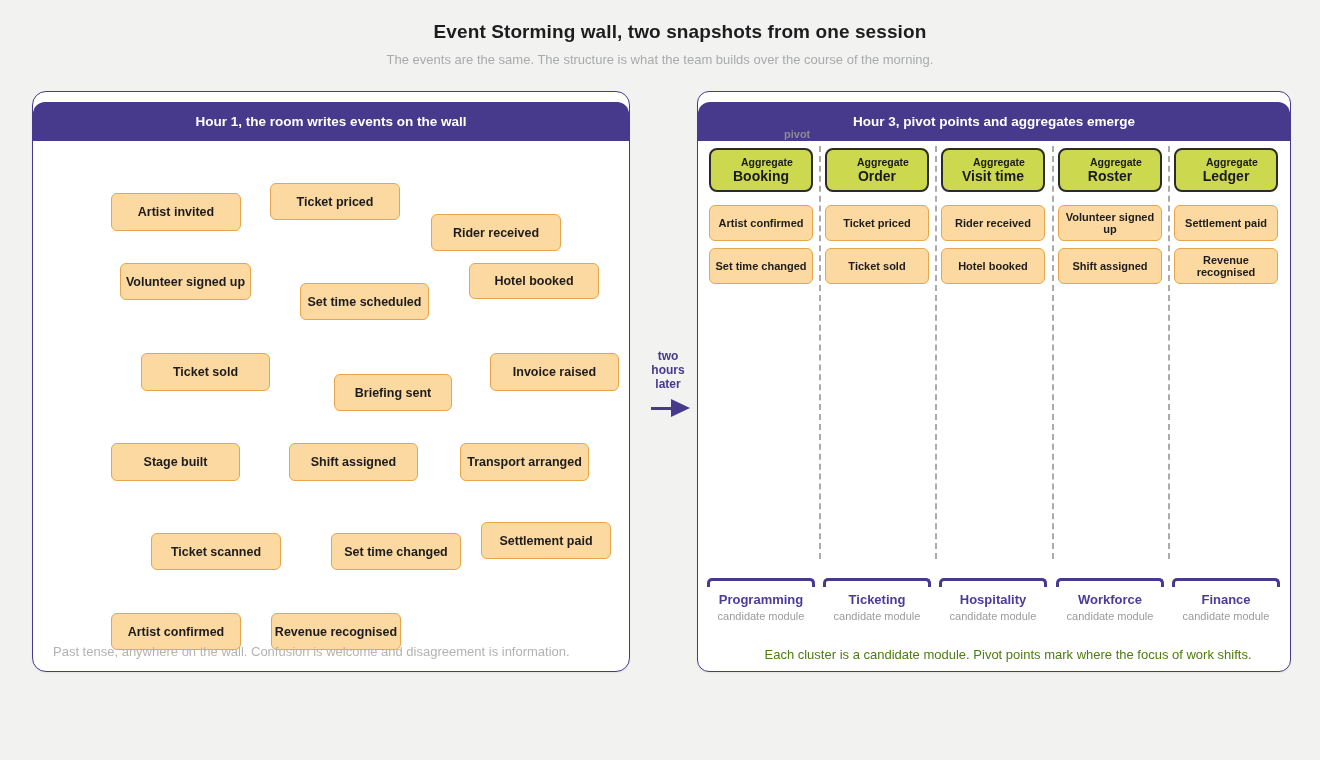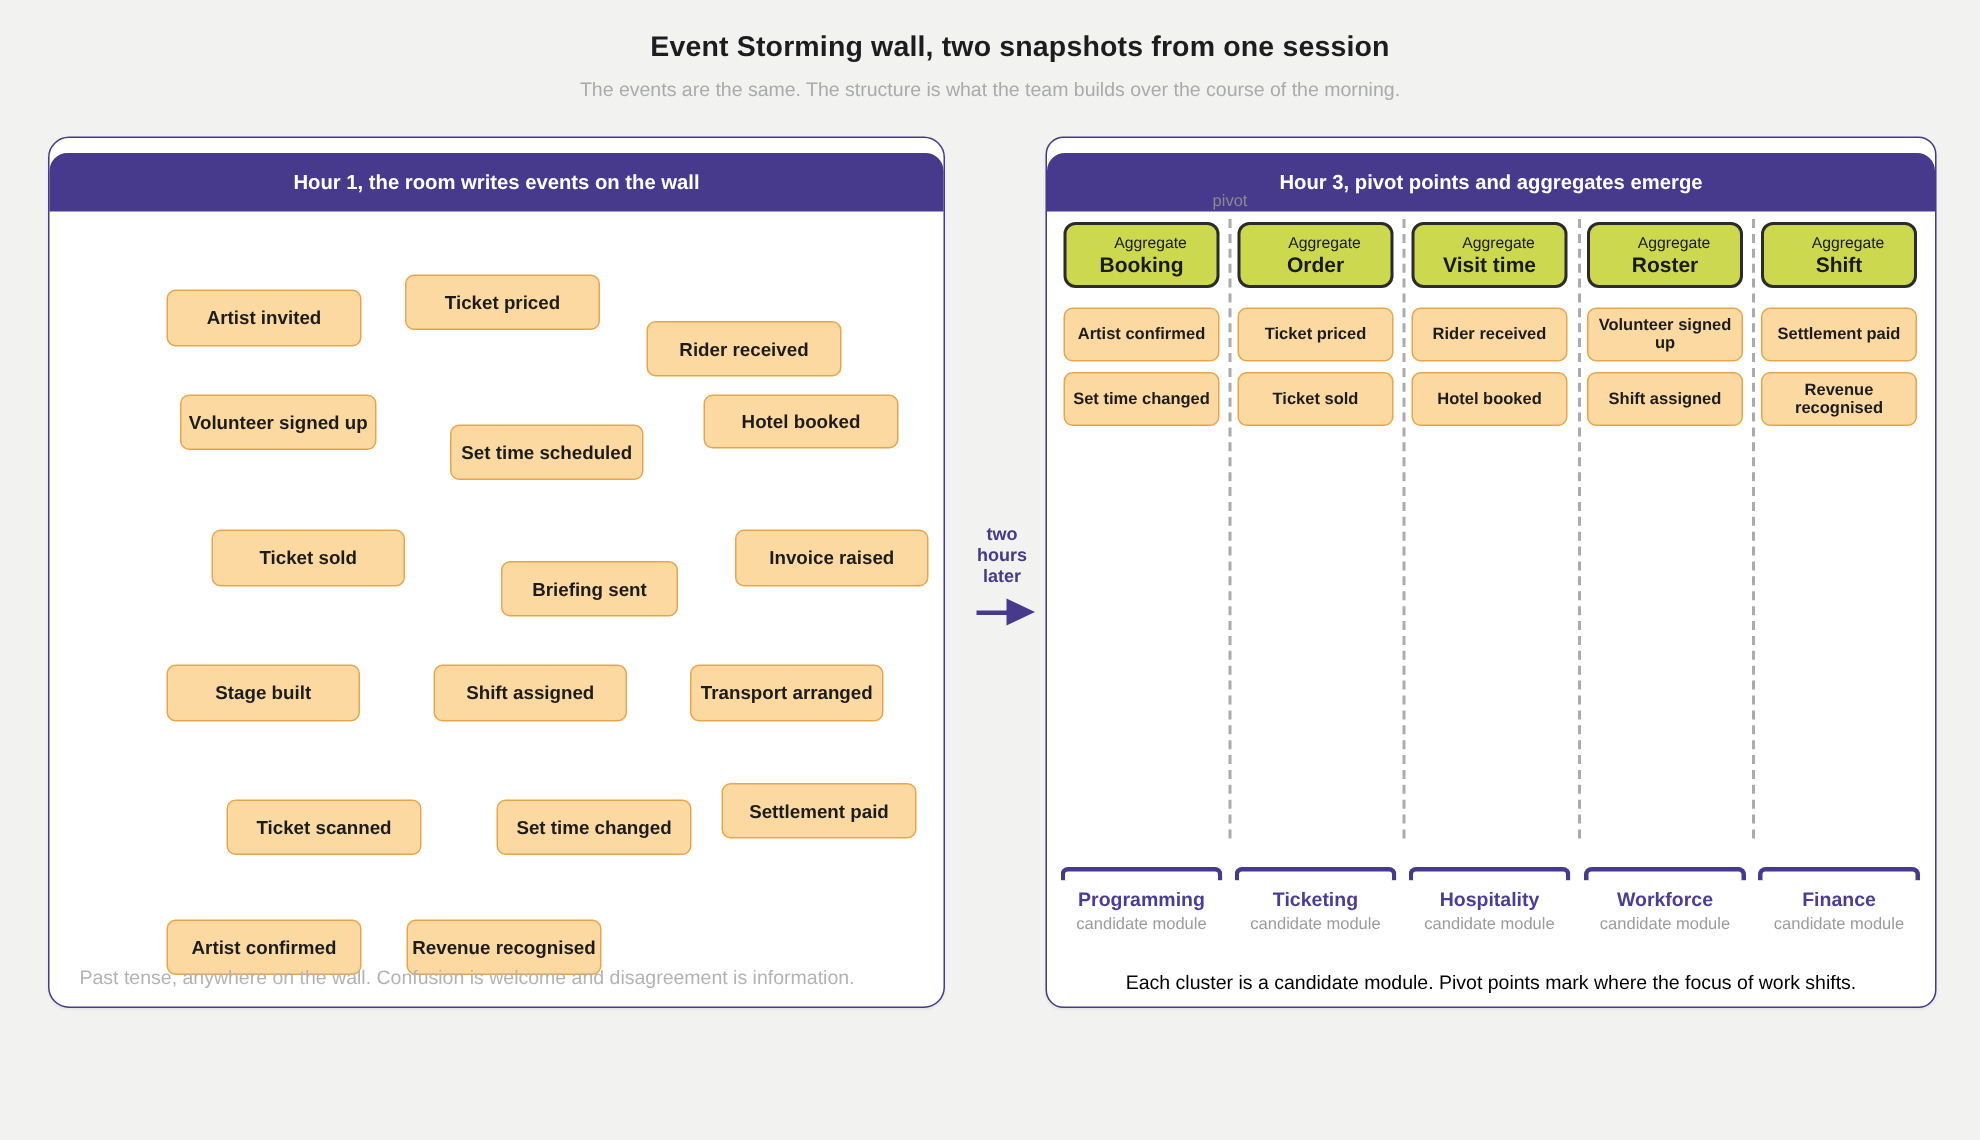--- a/index.html
+++ b/index.html
@@ -56,35 +56,35 @@
   .arrow-shaft {
     position:absolute; left:8px; top:10px; width:24px; height:3px;
     background:var(--purple,#47398c);
   }
   .arrow-head {
     position:absolute; left:28px; top:2px; width:0; height:0;
     border-left:19px solid var(--purple,#47398c);
     border-top:9.5px solid transparent; border-bottom:9.5px solid transparent;
   }
   .pivot-label {
-    position:absolute; top:36px; left:86px; width:72px; text-align:center;
-    font-size:11px; color:#8c8c8c;
+    position:absolute; top:36px; left:86px; width:72px; 
+    font-size:11px; color:#8c8c8c;font-weight:bold;
   }
   .pivot-divider {
     position:absolute; top:54px; height:413px; width:0;
     border-left:2px dashed #ababab;
   }
   .wall-column { position:absolute; top:0; width:104px; height:581px; }
   .aggregate-card {
     position:absolute; top:56px; left:0; width:104px; height:44px;
     background:var(--aggFill,#ccd94e); border:2px solid var(--aggBorder,#2b2b2b);
     border-radius:8px; display:flex; flex-direction:column;
     align-items:center; justify-content:center; text-align:center;
   }
-  .aggregate-kicker { font-size:10.5px; font-weight:normal; color:#1a1a1a;margin-left:12px; }
+  .aggregate-kicker { font-size:10.5px; font-weight:bold; color:#1a1a1a;margin-left:12px; }
   .aggregate-name   { font-size:14px;  font-weight:bold; color:#1a1a1a; line-height:16px; }
   .event-note {
     position:absolute; left:0; width:104px; height:36px;
     background:var(--noteFill,#fcd9a1); border:1.5px solid var(--noteBorder,#e8a54a);
     border-radius:6px; display:flex; align-items:center; justify-content:center;
     font-size:11px; font-weight:600; color:#1c1c1c; text-align:center; padding:1px;
   }
   .event-note.row0 { top:113px; }
   .event-note.row1 { top:156px; }
   .module-bracket {
@@ -96,22 +96,22 @@
   }
   .module-name {
     position:absolute; top:500px; left:-8px; width:120px; text-align:center;
     font-size:13px; font-weight:bold; color:#4a3d9a;
   }
   .module-subtitle {
     position:absolute; top:518px; left:-8px; width:120px; text-align:center;
     font-size:11px; color:#9b9b9b;
   }
   .cluster-caption {
-    position:absolute; left:0; top:555px; width:100%;
-    text-align:center; font-size:13px; color:#000000;
+    position:absolute; left:14px; top:555px; width:100%;
+    text-align:center; font-size:13px; color:#4d7c0f;
   }
 </style>
 </head>
 <body style="--bg: #f2f2f0; --purple: #47398c; --noteFill: #fcd9a1; --noteBorder: #e8a54a; --aggFill: #ccd94e; --aggBorder: #2b2b2b;">
 
 <div class="page-title">Event Storming wall, two snapshots from one session</div>
 <div class="page-subtitle">The events are the same. The structure is what the team builds over the course of the morning.</div>
 
 <div class="panel panel-left">
   <div class="panel-header">Hour 1, the room writes events on the wall</div>
@@ -193,21 +193,21 @@
      <div class="event-note row0">Volunteer signed up</div>
      <div class="event-note row1">Shift assigned</div>
      <div class="module-bracket"></div>
      <div class="module-name">Workforce</div>
      <div class="module-subtitle">candidate module</div>
       </div>
       <div class="pivot-divider" style="left: 470px;"></div>
       <div class="wall-column" style="left: 476px;">
         <div class="aggregate-card">
        <div class="aggregate-kicker">Aggregate</div>
-       <div class="aggregate-name">Shift</div>
+       <div class="aggregate-name">Ledger</div>
      </div>
      <div class="event-note row0">Settlement paid</div>
      <div class="event-note row1">Revenue recognised</div>
      <div class="module-bracket"></div>
      <div class="module-name">Finance</div>
      <div class="module-subtitle">candidate module</div>
       </div>
     </div>
   <div class="cluster-caption">Each cluster is a candidate module. Pivot points mark where the focus of work shifts.</div>
 </div>

